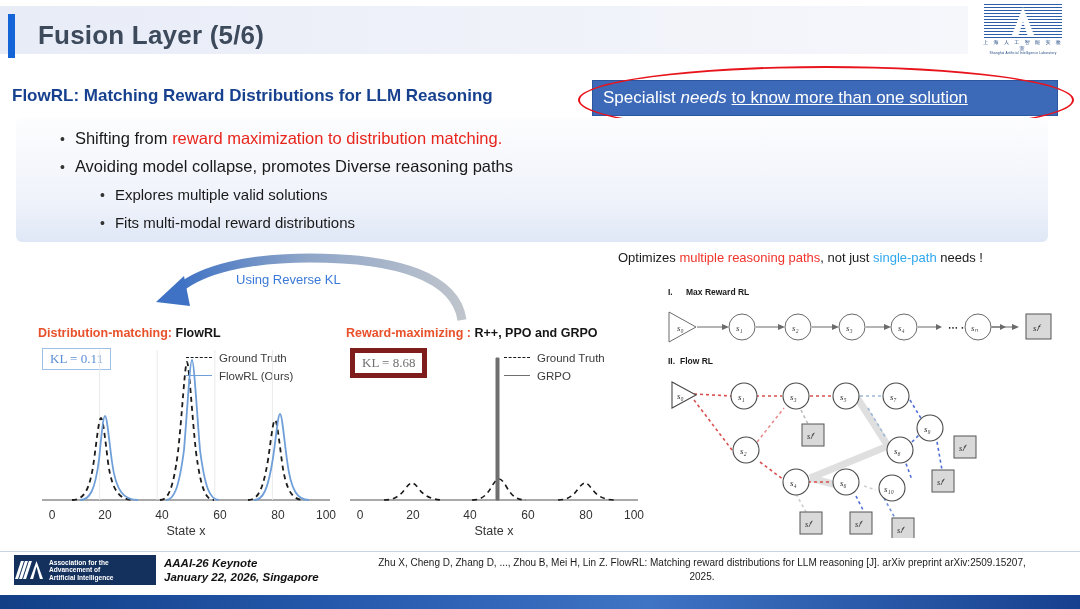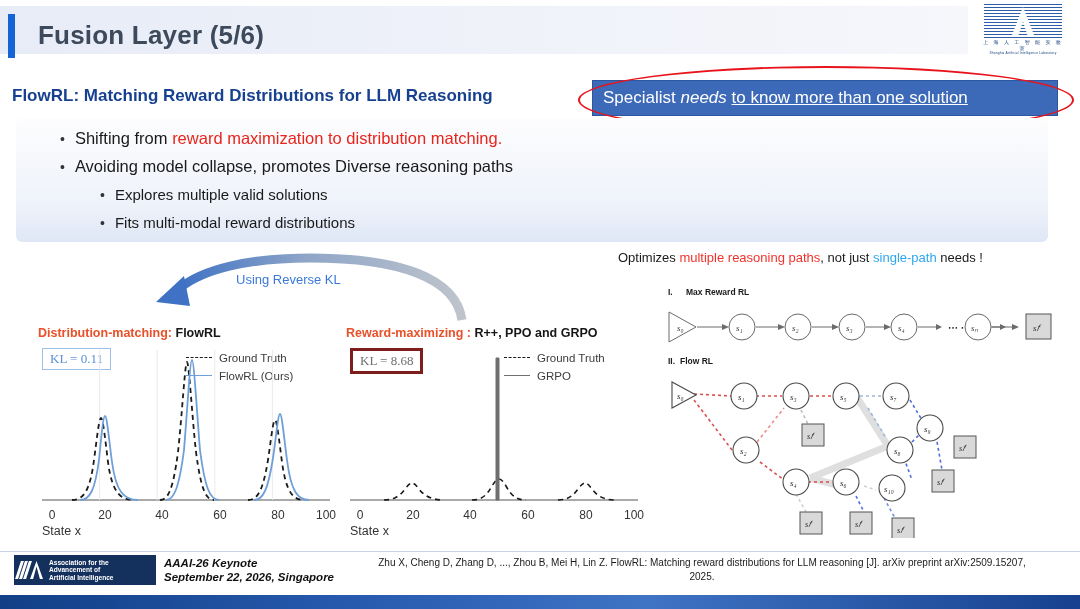--- a/index.html
+++ b/index.html
@@ -81,28 +81,28 @@
   
   .chart-block{position:absolute;}
   .chart-caption{font-size:12.5px;white-space:nowrap;}
   .cap-red{color:#e8512a;font-weight:bold;}
   .cap-dark{color:#161616;font-weight:bold;}
   .kl-badge{
     position:absolute;font-size:13px;padding:2px 7px;
     font-family:"Liberation Serif", serif;
   }
   #kl-left{left:4px;top:22px;color:#5b8fd6;border:1px solid #9dc0e8;background:#ffffff;}
-  #kl-right{left:4px;top:22px;color:#6f6f6f;border:3px solid #7f1d1d;background:#ffffff;}
+  #kl-right{left:4px;top:22px;color:#6f6f6f;border:5px solid #7f1d1d;background:#ffffff;}
   .legend{position:absolute;font-size:11.5px;color:#3c3c3c;}
   .legend-row{display:flex;align-items:center;height:15px;margin-bottom:3px;white-space:nowrap;}
   .lg-swatch{width:26px;height:0;margin-right:7px;}
   .lg-dash{border-top:1.6px dashed #1b1b1b;}
   .lg-solid-blue{border-top:1.6px solid #6f9fd8;}
   .lg-solid-gray{border-top:1.6px solid #6f6f6f;}
-  .axis-label{font-size:12.5px;color:#333;}
+  .axis-label{font-size:12.5px;color:#333;text-align:center;}
   .tick-label{position:absolute;font-size:12px;color:#333;transform:translateX(-50%);}
 
   
   #rd-headline{
     position:absolute;left:618px;top:250px;font-size:13px;color:#1a1a1a;white-space:nowrap;
   }
   #rd-headline .mrp{color:#f0332b;}
   #rd-headline .sp{color:#2fa7ef;}
   #diagram-panel{
     position:absolute;left:660px;top:278px;width:398px;height:262px;
@@ -404,18 +404,18 @@
   </div>
   <div id="aaai-words">
     <div>Association for the</div>
     <div>Advancement of</div>
     <div>Artificial Intelligence</div>
   </div>
 </div>
 
 <div id="keynote-line">
   <div>AAAI-26 Keynote</div>
-  <div>September 22, 2026, Singapore</div>
+  <div>January 22, 2026, Singapore</div>
 </div>
 
 <div id="citation">Zhu X, Cheng D, Zhang D, ..., Zhou B, Mei H, Lin Z. FlowRL: Matching reward distributions for LLM reasoning [J]. arXiv preprint arXiv:2509.15207, 2025.</div>
 <div id="page-num">Page 22</div>
 <div id="footer-bar"></div>
 
 </body></html>

